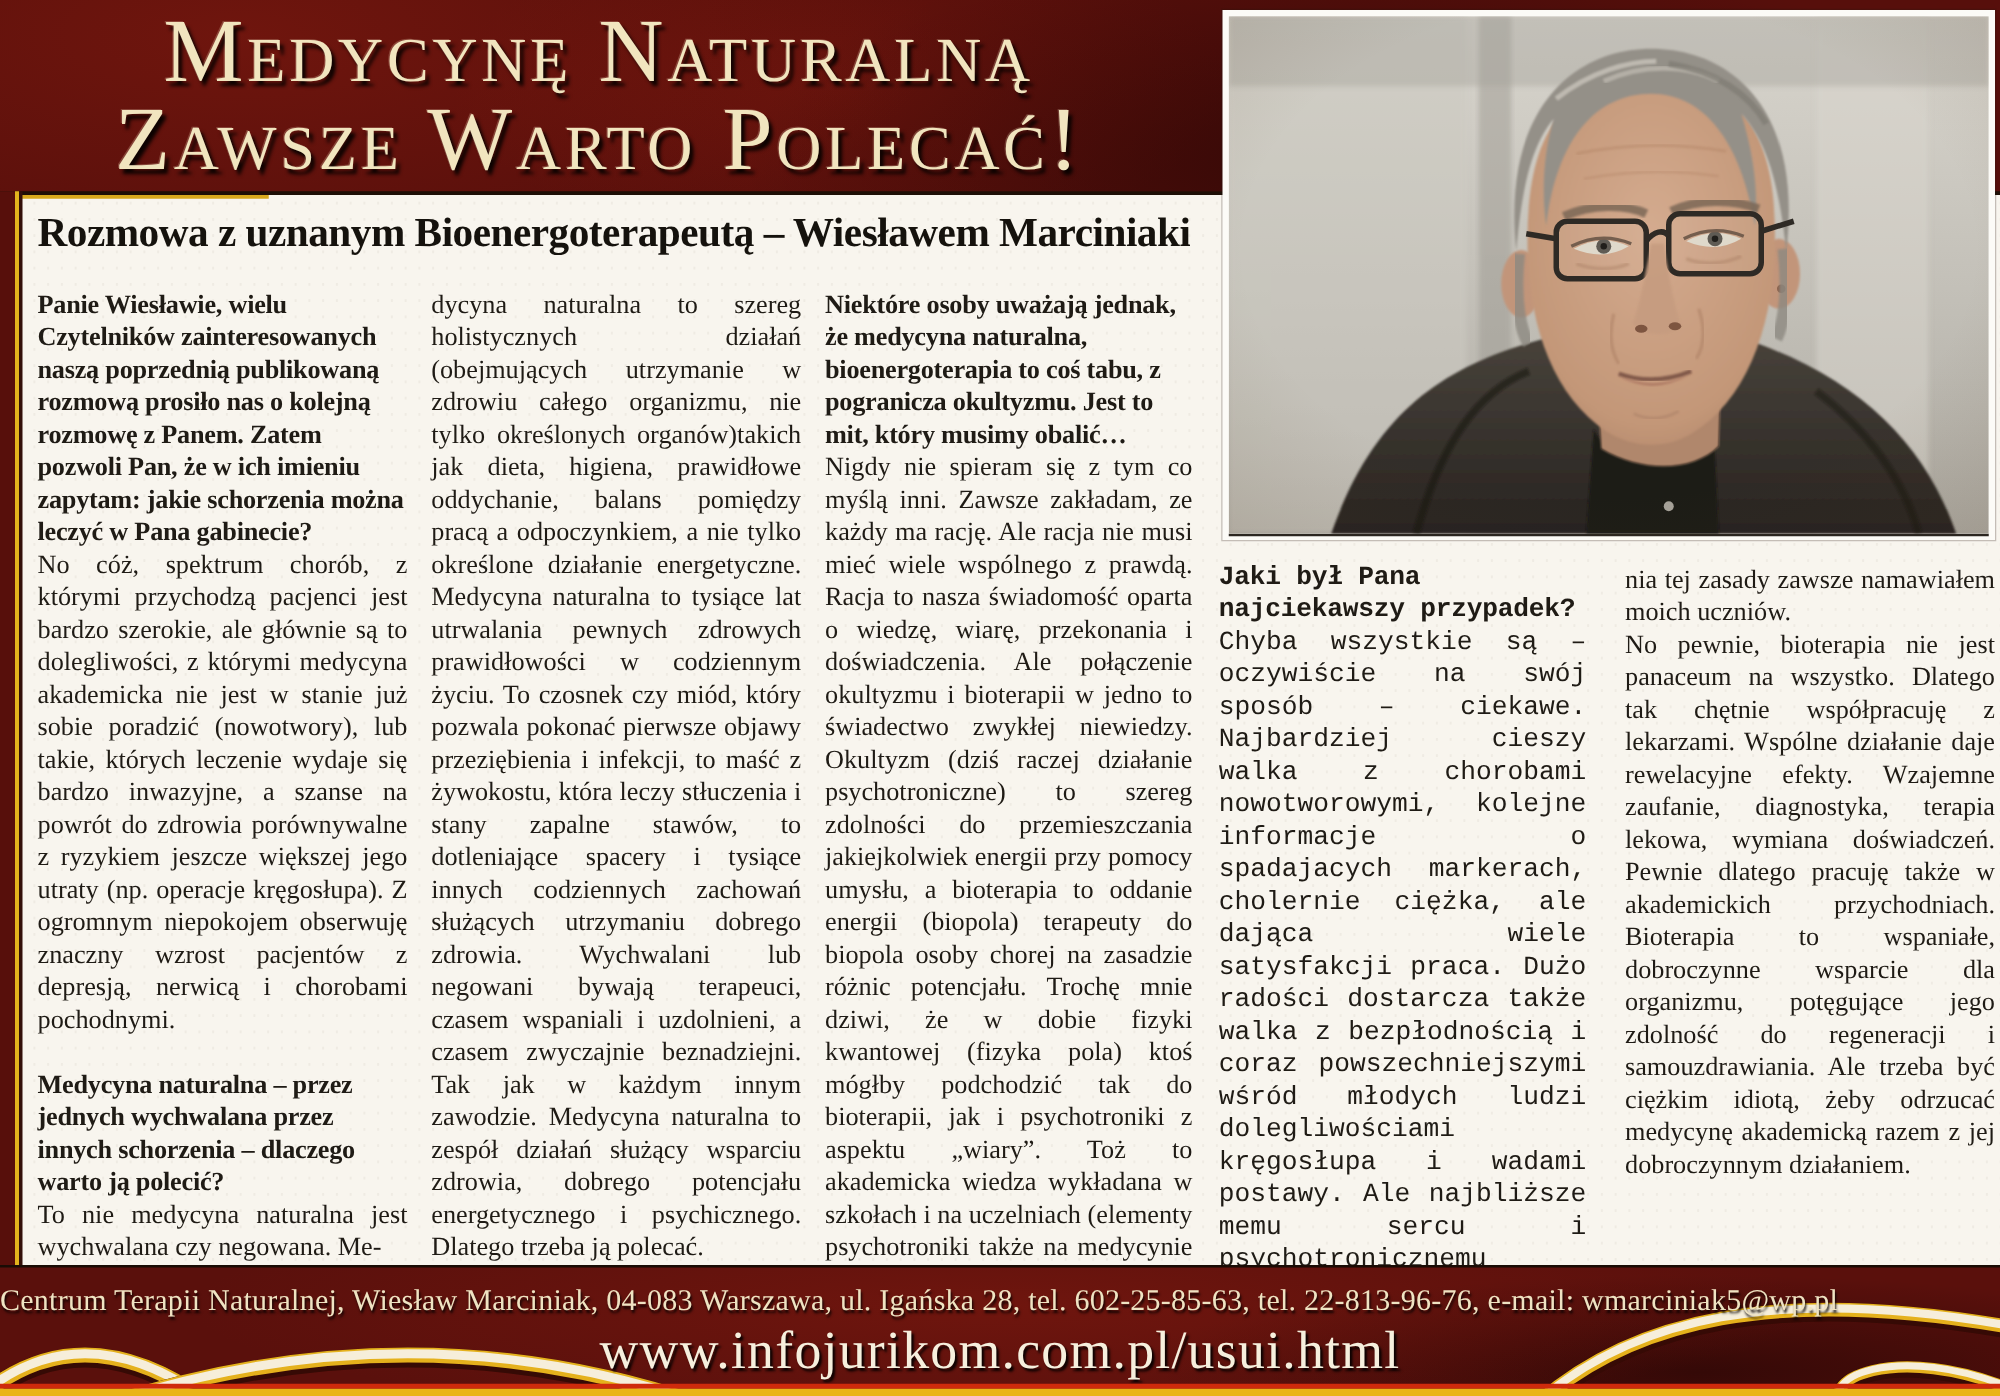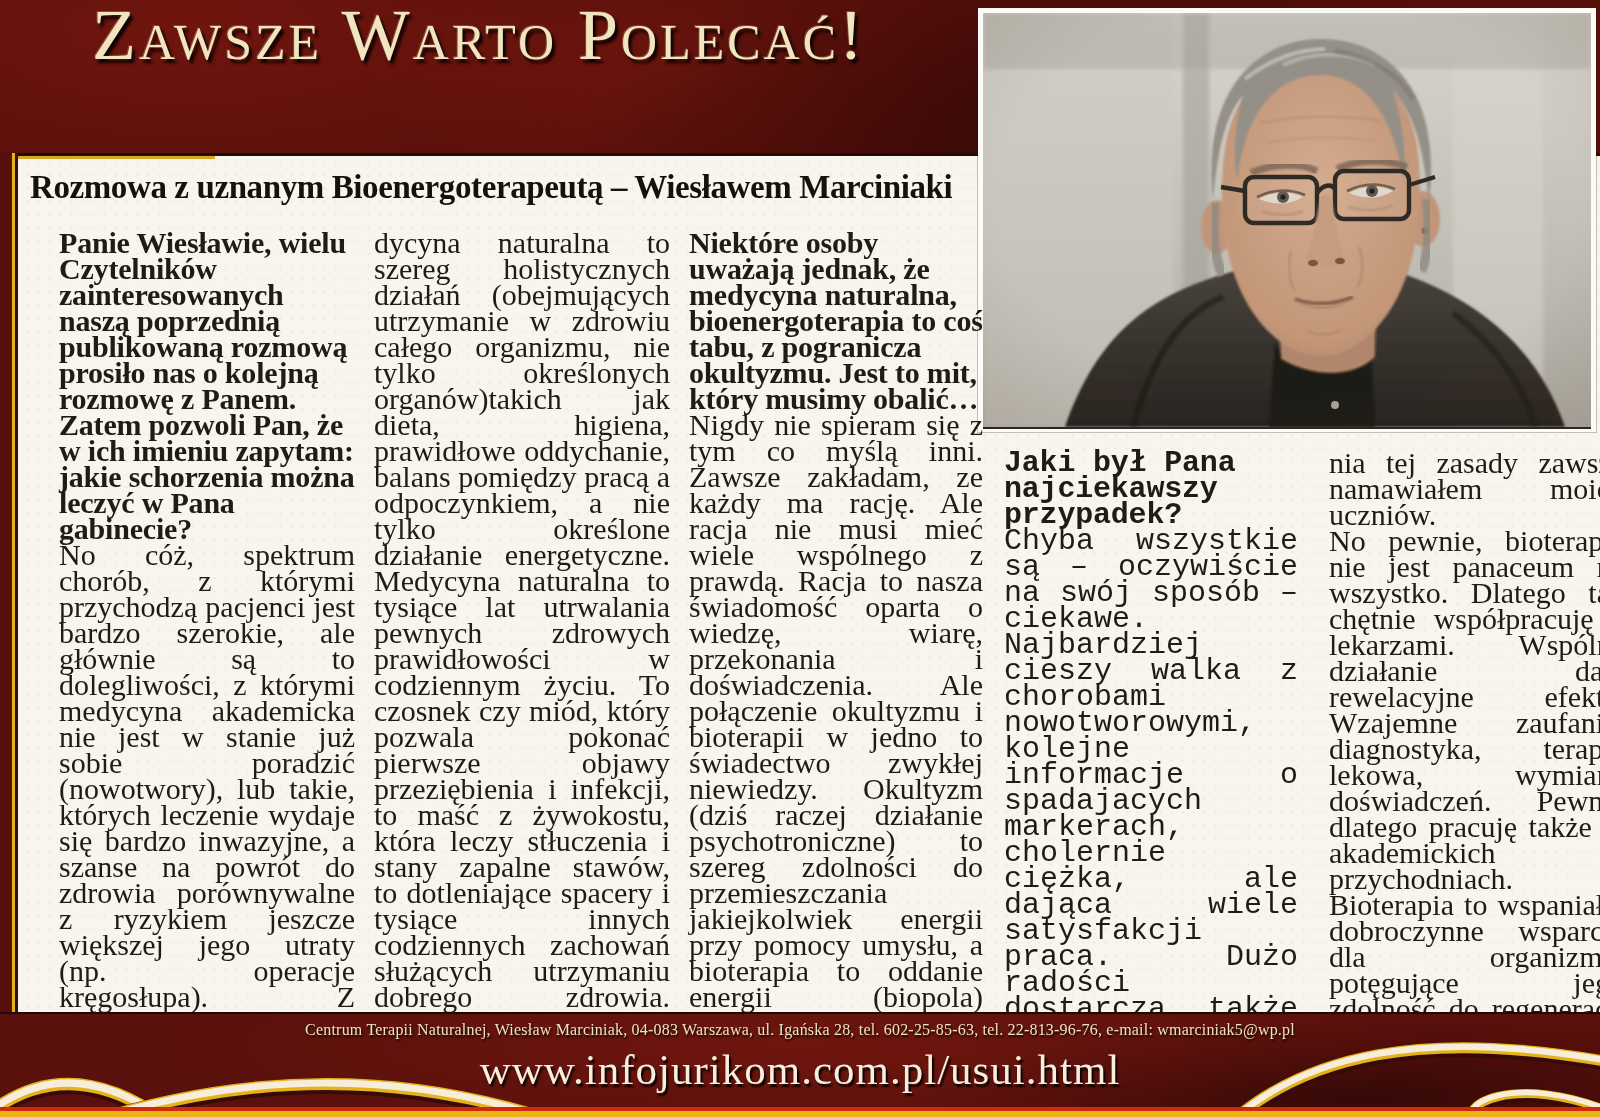--- a/index.html
+++ b/index.html
@@ -63,23 +63,22 @@
     position:absolute;left:978px;top:8px;width:618px;height:424px;
     background:#fcfbf7;padding:5px;box-sizing:border-box;
     box-shadow:0 0 0 1px rgba(40,25,15,.25);
   }
   .photo-frame svg{display:block;border-bottom:2px solid #2b2620;}
 
   
   .col{
     position:absolute;
     font-family:"Liberation Serif",serif;
-    font-size:30px;line-height:26px;color:#1f1b15;
+    font-size:21px;line-height:26px;color:#1f1b15;
     text-align:justify;
-    margin-left:29px;
   }
   .col p{margin:0;}
   .col p.b-q{font-weight:700;margin-top:26px;text-align:left;letter-spacing:-0.2px;}
   .col p:first-child{margin-top:0;}
   #col-0{left:30px;  top:230px;width:296px;height:782px;}
   #col-1{left:345px; top:230px;width:296px;height:782px;}
   #col-2{left:660px; top:230px;width:294px;height:782px;}
   #col-3{left:975px; top:450px;width:294px;height:562px;font-family:Liberation Mono, monospace;}
   #col-4{left:1300px;top:450px;width:296px;height:562px;}
 
@@ -88,22 +87,22 @@
     position:absolute;left:0;top:1012px;width:1600px;height:105px;
     background:
       radial-gradient(ellipse 1000px 140px at 50% 30%, rgba(150,32,18,.35), transparent 65%),
       radial-gradient(ellipse 700px 120px at 85% 80%, rgba(15,2,2,.5), transparent 65%),
       #5a100c;
     border-top:2px solid #1a0c05;
     overflow:hidden;
   }
   .footer-contact{
     position:relative;z-index:3;
-    margin-top:2px;text-align:center;
-    font-size:16px;line-height:28px;color:#efe3c2;
+    margin-top:13px;
+    font-size:24px;line-height:28px;color:#efe3c2;
     letter-spacing:0.2px;white-space:nowrap;
     text-shadow:1px 2px 2px rgba(5,0,0,.9);
   }
   .footer-site{
     position:relative;z-index:3;
     margin-top:3px;text-align:center;
     font-size:43px;line-height:46px;color:#f6efdd;
     letter-spacing:1px;
     text-shadow:2px 3px 2px rgba(5,0,0,.95);
   }
@@ -111,20 +110,21 @@
   .bar-red {position:absolute;left:0;top:1107px;width:1600px;height:4px;background:#cf2a0c;z-index:4;}
   .bar-gold{position:absolute;left:0;top:1111px;width:1600px;height:6px;background:#eab417;z-index:4;}
 </style>
 </head>
 <body>
 
 <div class="sheet">
 
   <div class="masthead">
     <div class="headline-box">
+      <div class="headline-line l1">Medycynę Naturalną</div>
       <div class="headline-line l2">Zawsze Warto Polecać!</div>
     </div>
   </div>
   <div class="gold-rule-left"></div>
   <div class="edge-strip"></div>
 
   <div class="kicker">Rozmowa z uznanym Bioenergoterapeutą – Wiesławem Marciniakiem.</div>
 
   <div class="photo-frame">
     <svg width="608" height="414" viewBox="0 0 608 414">

